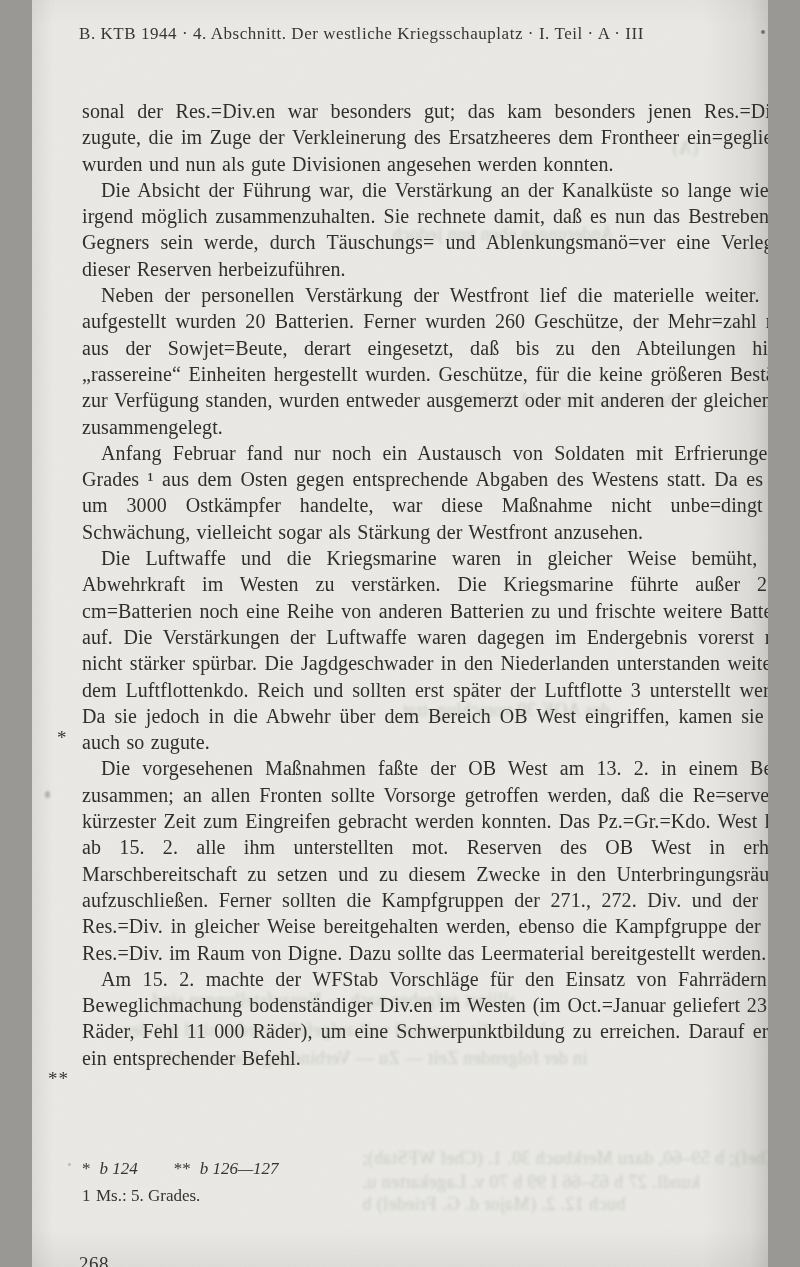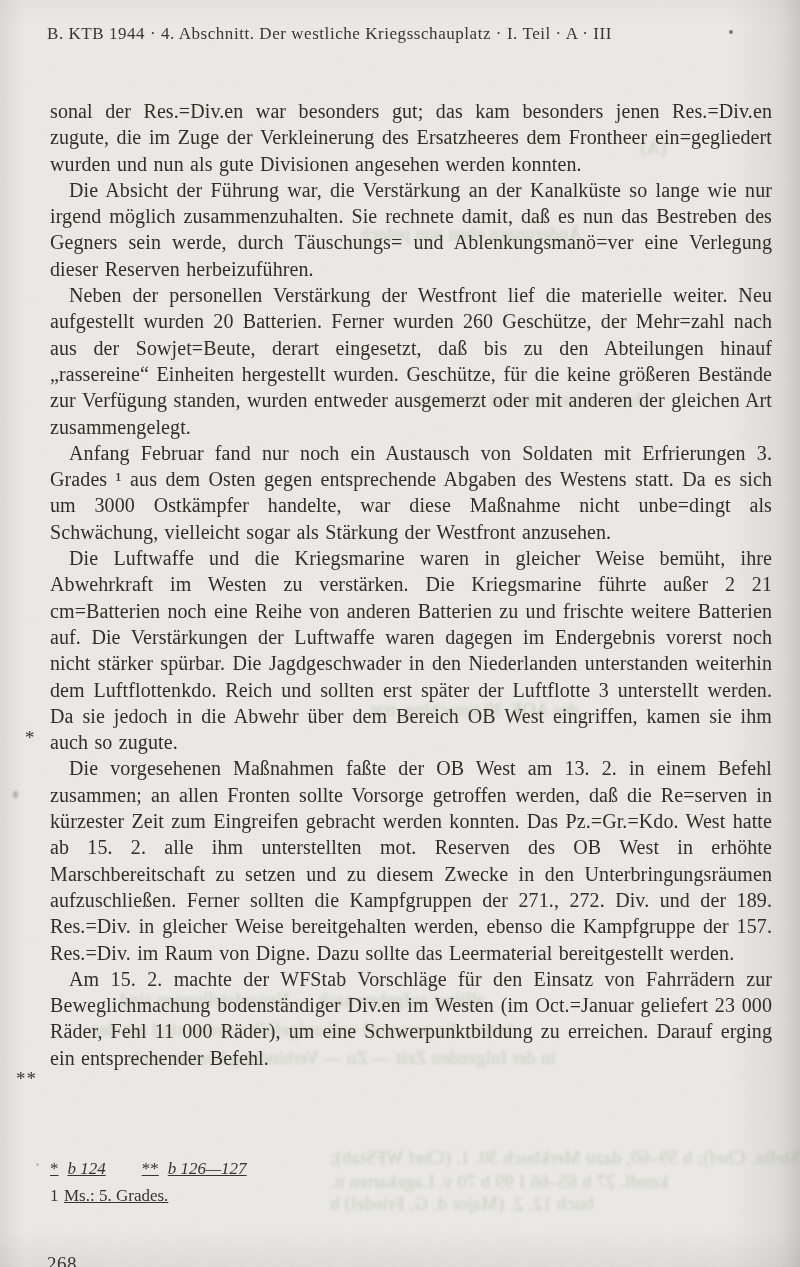--- a/index.html
+++ b/index.html
@@ -1,19 +1,19 @@
 <!DOCTYPE html>
 <html lang="de"><head>
 <meta charset="utf-8">
 <title>B. KTB 1944 — Seite 268</title>
 <style>
   html,body{margin:0;padding:0;background:#9a9894;}
   .page{
     position:relative;
-    width:800px;height:1267px;
+    width:736px;height:1267px;
     margin:0 auto;
     overflow:hidden;
     background-color:#eae9e5;
     background-image:
       linear-gradient(90deg, rgba(110,108,102,0.12) 0%, rgba(0,0,0,0) 3%,
                       rgba(0,0,0,0) 91%, rgba(100,98,94,0.10) 97.5%,
                       rgba(85,83,79,0.22) 100%),
       linear-gradient(180deg, rgba(120,118,112,0.05) 0%, rgba(0,0,0,0) 2%,
                       rgba(0,0,0,0) 97%, rgba(110,108,104,0.10) 100%);
     font-family:"Liberation Serif", serif;
@@ -37,21 +37,21 @@
   .text-block p{margin:0;text-indent:19px;}
   .text-block p.no-indent{text-indent:0;margin-top:24px;}
 
   .margin-mark{
     position:absolute;font-size:19px;color:#35322c;letter-spacing:1px;
   }
   .margin-mark.m1{left:25px;top:727px;}
   .margin-mark.m2{left:16px;top:1068px;}
 
   .footnotes{position:absolute;left:50px;top:1159px;font-size:17px;color:#33302a;}
-  .fn-line{margin:0 0 7px 0;text-decoration:underline;}
+  .fn-line{margin:0 0 7px 0;}
   .fn-ref{font-style:italic;margin-left:9px;}
   .fn-marker2{margin-left:36px;}
   .fn-num{display:inline-block;min-width:10px;}
   .fn-text{margin-left:4px;}
 
   .page-number{
     position:absolute;left:47px;top:1242px;
     font-size:19px;letter-spacing:0.5px;color:#33302a;margin-top:11px;
   }
 

